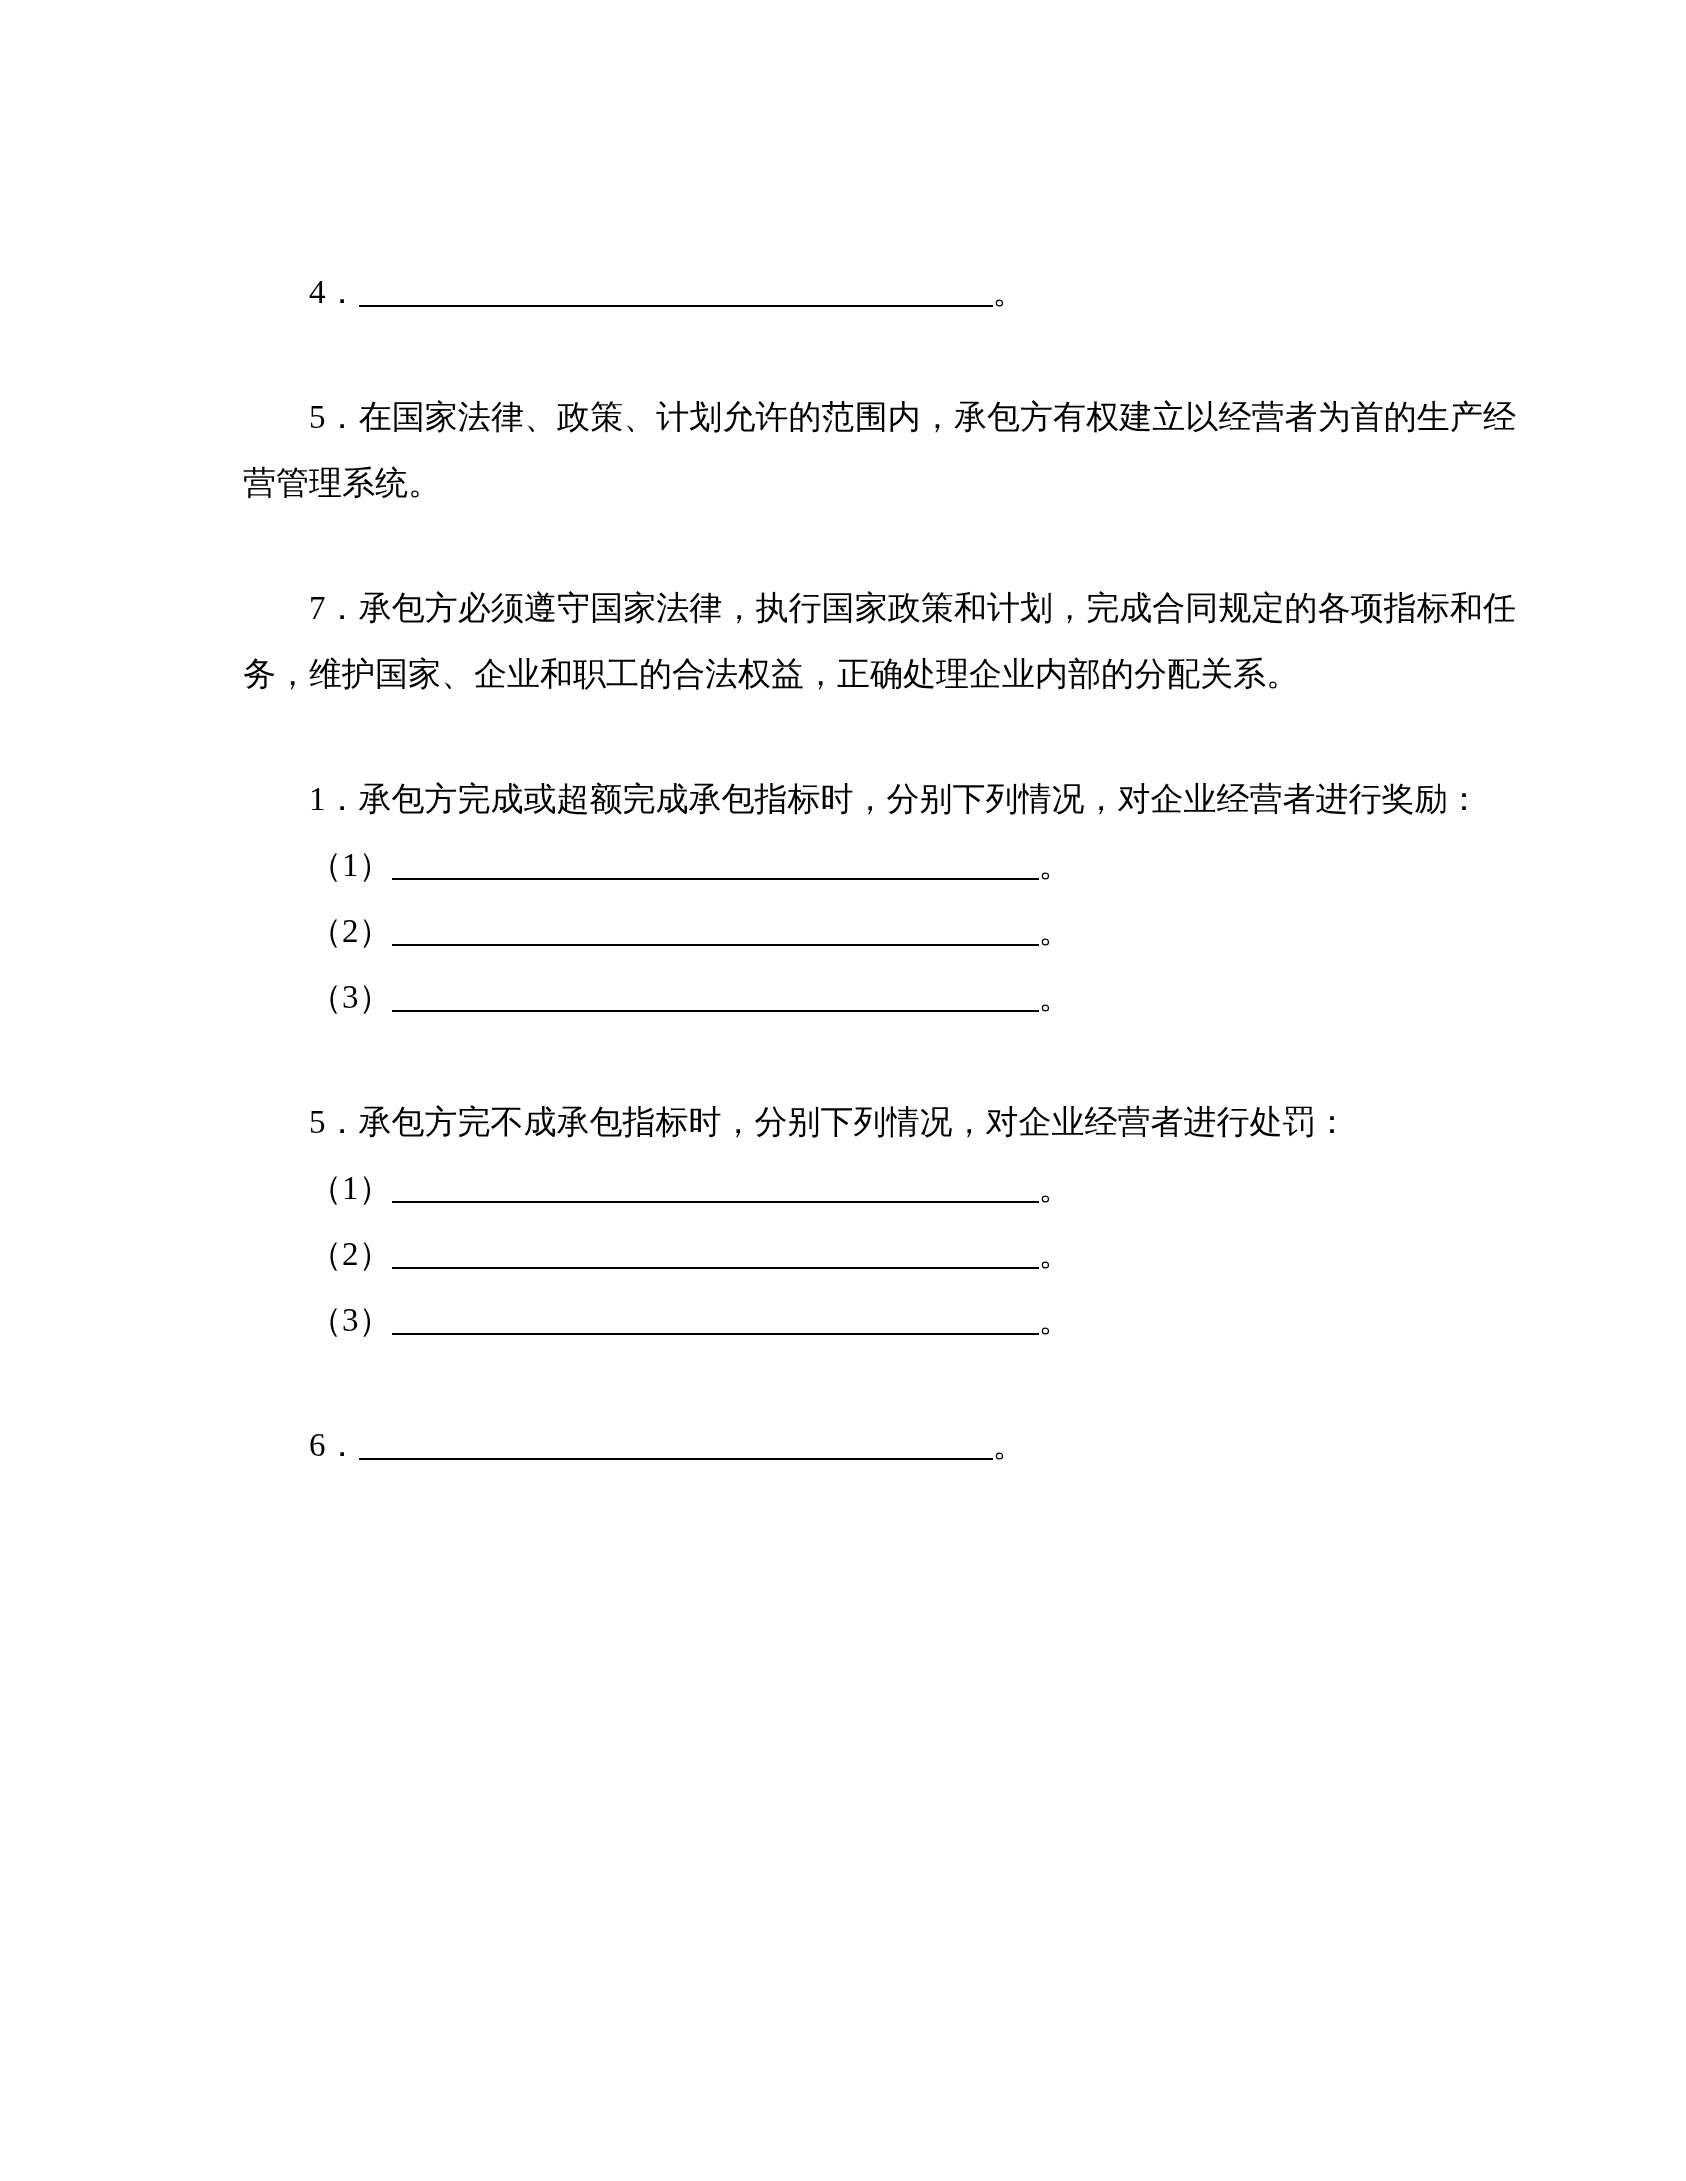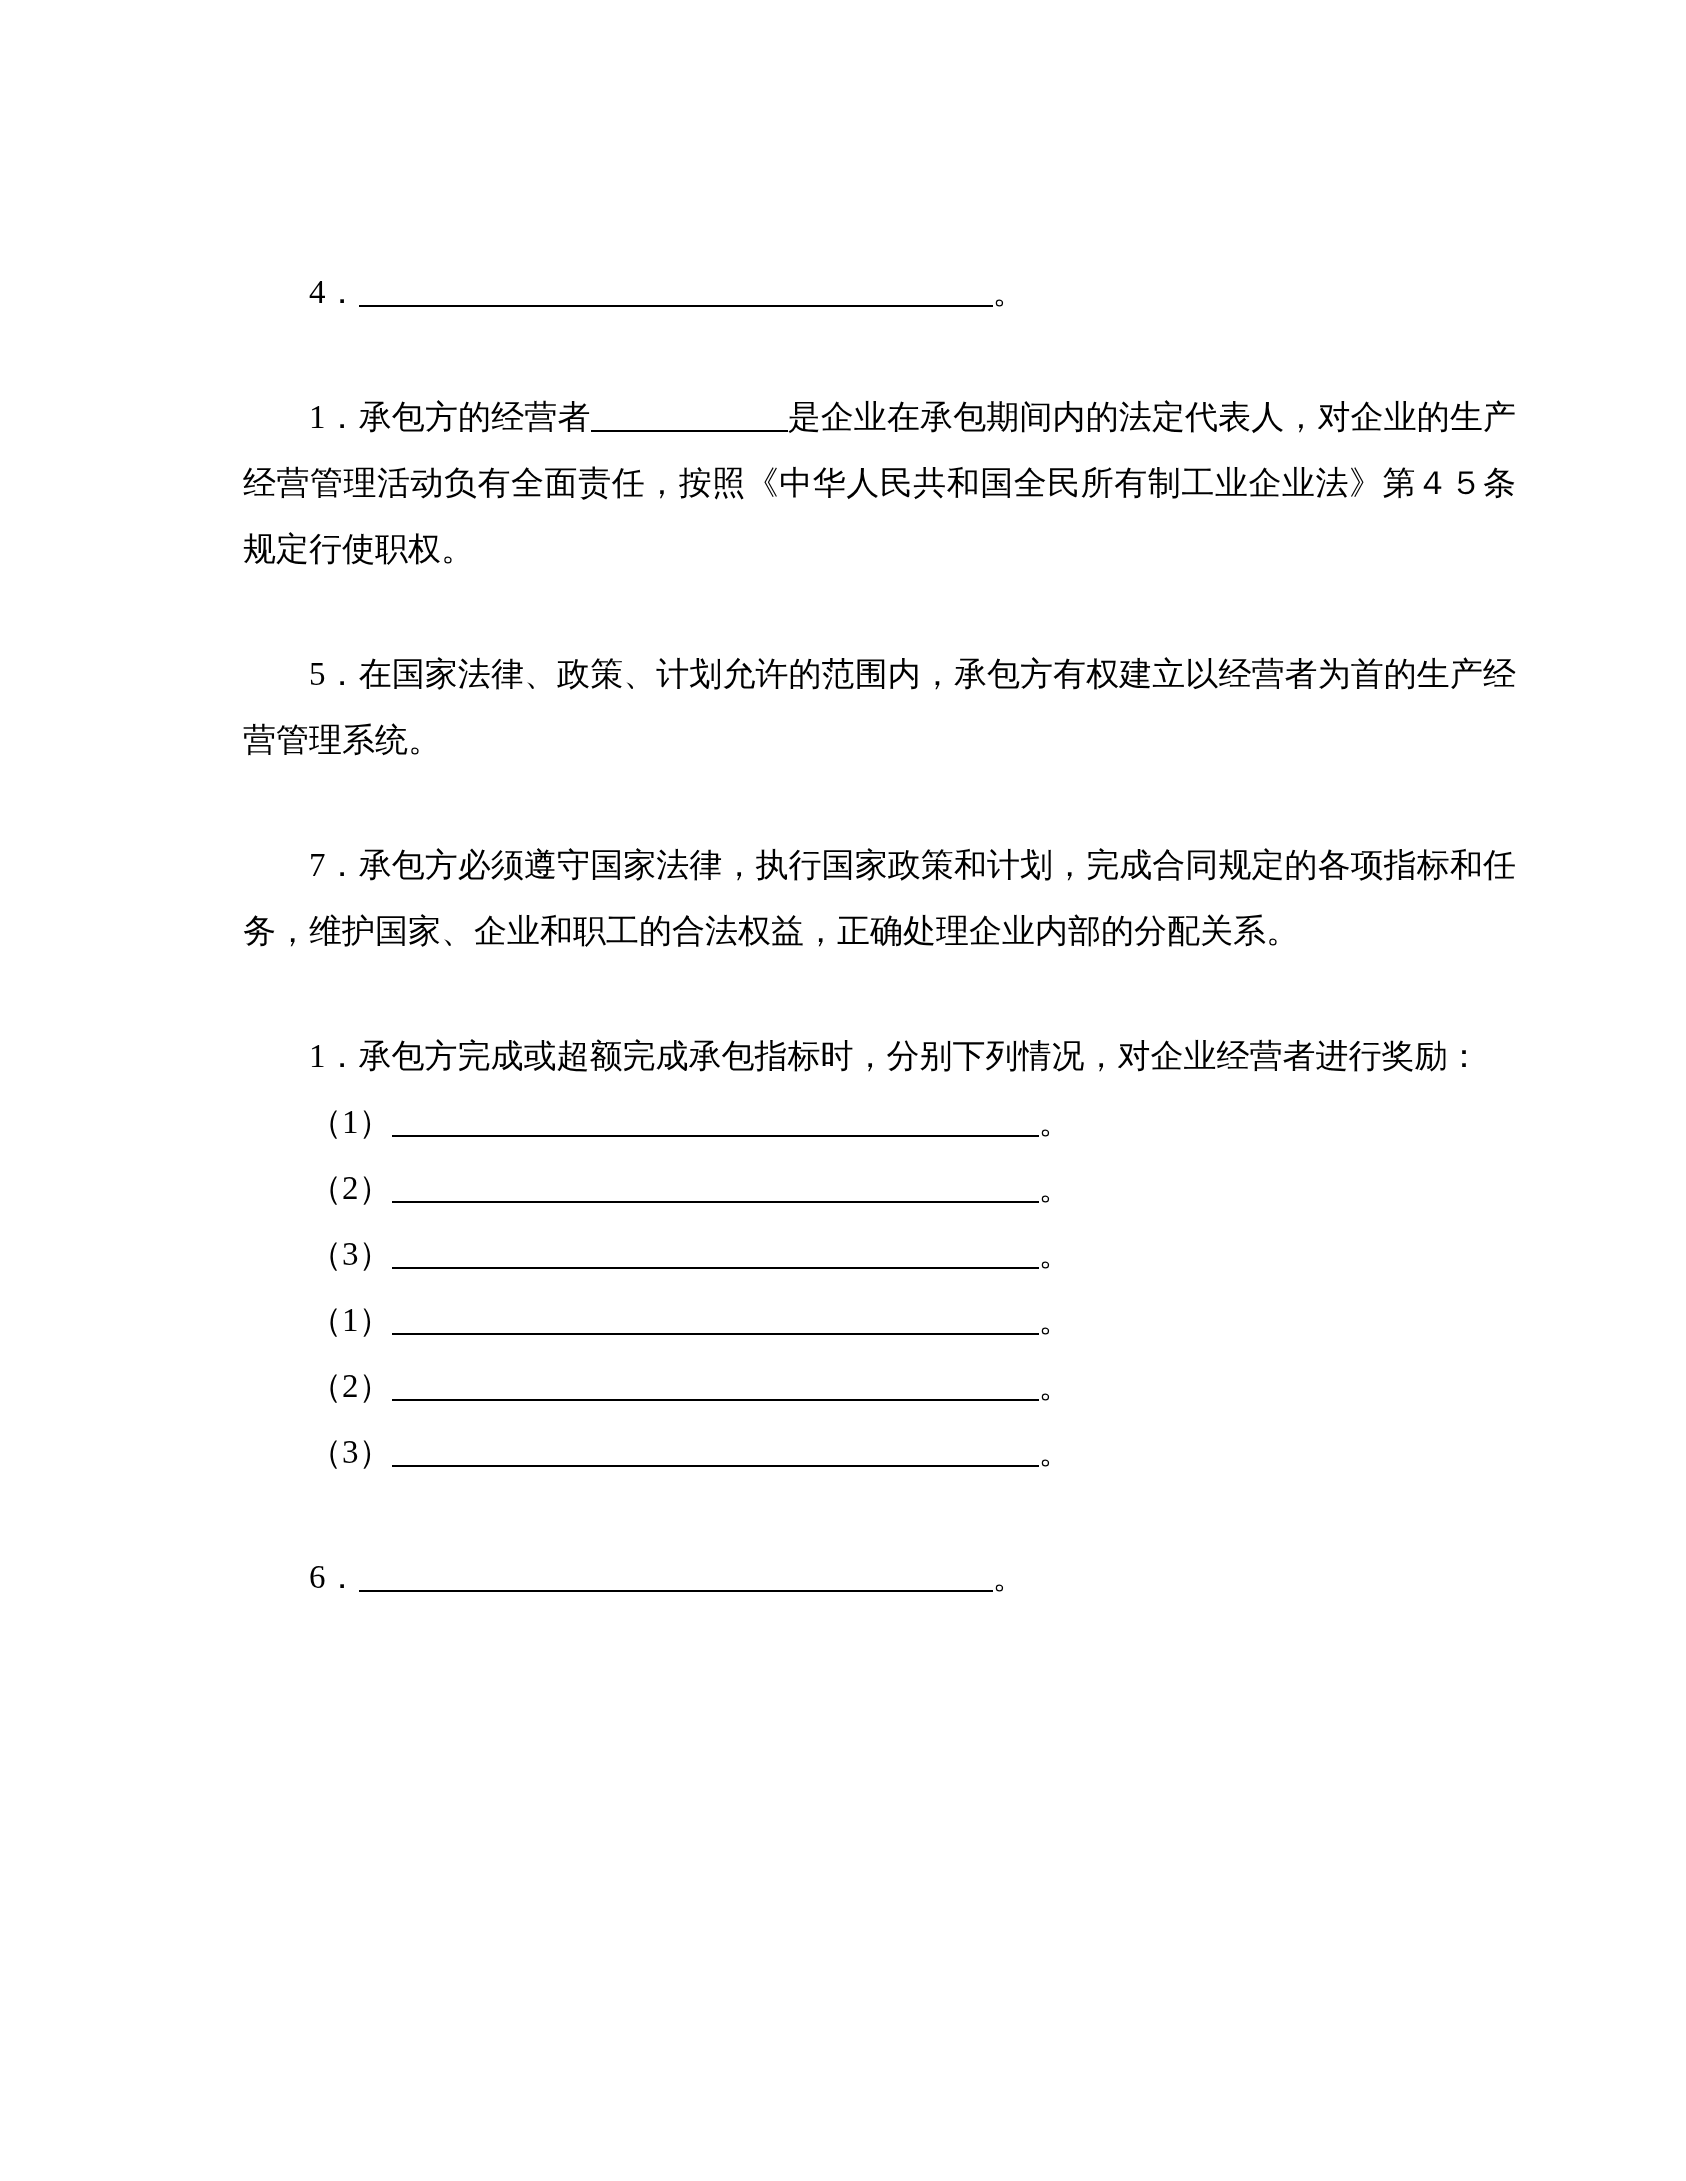--- a/index.html
+++ b/index.html
@@ -42,34 +42,34 @@
   .blank-xl { width: 647px; }
 </style>
 </head>
 <body>
 
 <div class="doc-page">
 
   <p class="para"><span>4．</span><span class="blank blank-lg"></span><span>。</span></p>
 
 
-  <p class="para gap"><span>1．承包方的经营者</span><span class="blank blank-md"></span><span>是企业在承包期间内的法定代表人，对企业的生产经营管理活动负有全面责任，按照《中华人民共和国全民所有制工业企业法》第４５条规定行使职权。</span></p>
 
   <p class="para gap">5．在国家法律、政策、计划允许的范围内，承包方有权建立以经营者为首的生产经营管理系统。</p>
 
   <p class="para gap">7．承包方必须遵守国家法律，执行国家政策和计划，完成合同规定的各项指标和任务，维护国家、企业和职工的合法权益，正确处理企业内部的分配关系。</p>
 
   <p class="para gap">1．承包方完成或超额完成承包指标时，分别下列情况，对企业经营者进行奖励：</p>
 
   <p class="para"><span>（1）</span><span class="blank blank-xl"></span><span>。</span></p>
 
   <p class="para"><span>（2）</span><span class="blank blank-xl"></span><span>。</span></p>
 
   <p class="para"><span>（3）</span><span class="blank blank-xl"></span><span>。</span></p>
 
+  <p class="para gap">5．承包方完不成承包指标时，分别下列情况，对企业经营者进行处罚：</p>
 
   <p class="para"><span>（1）</span><span class="blank blank-xl"></span><span>。</span></p>
 
   <p class="para"><span>（2）</span><span class="blank blank-xl"></span><span>。</span></p>
 
   <p class="para"><span>（3）</span><span class="blank blank-xl"></span><span>。</span></p>
 
   <p class="para gap"><span>6．</span><span class="blank blank-lg"></span><span>。</span></p>
 
 </div>

